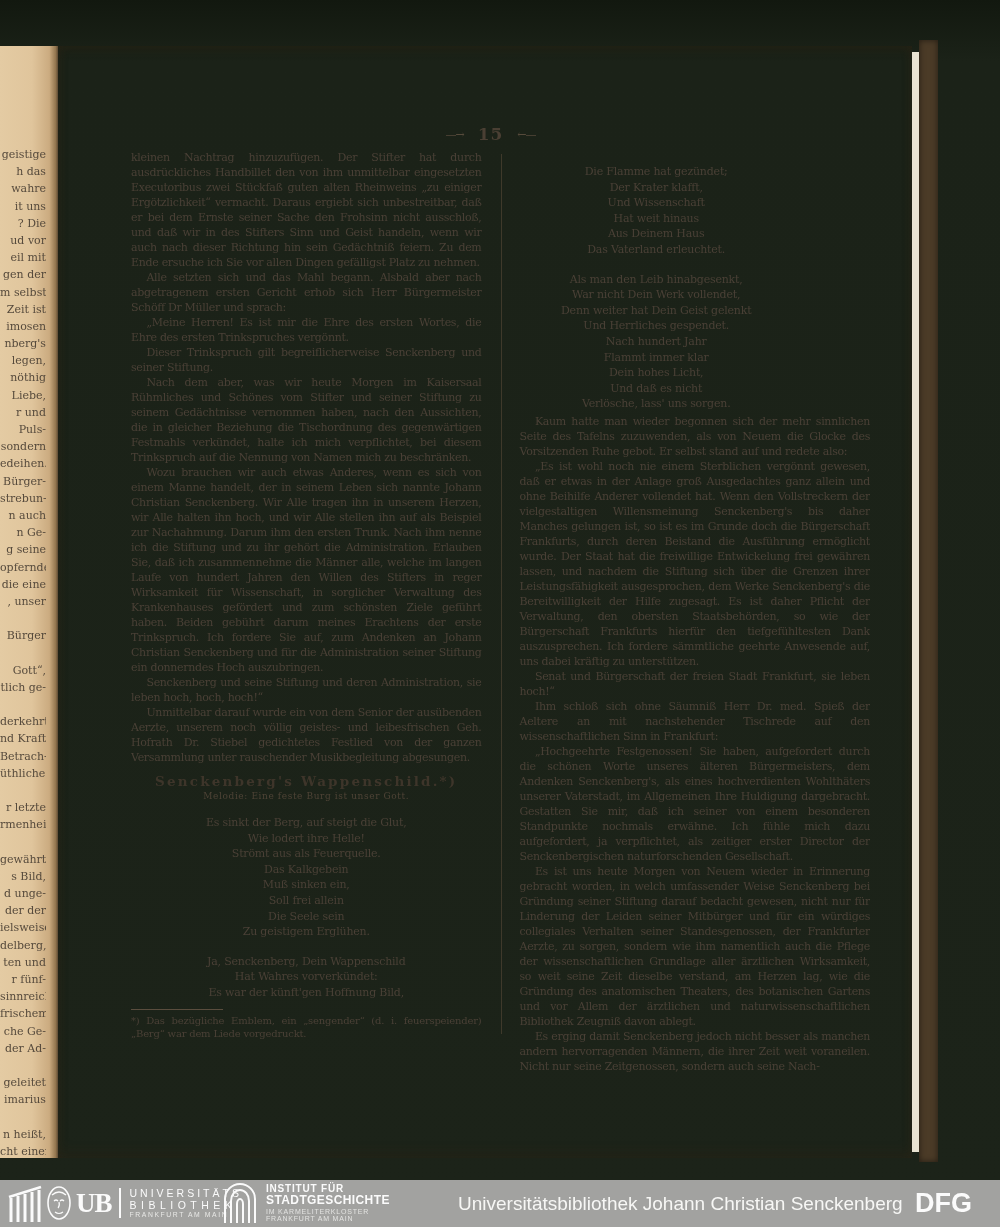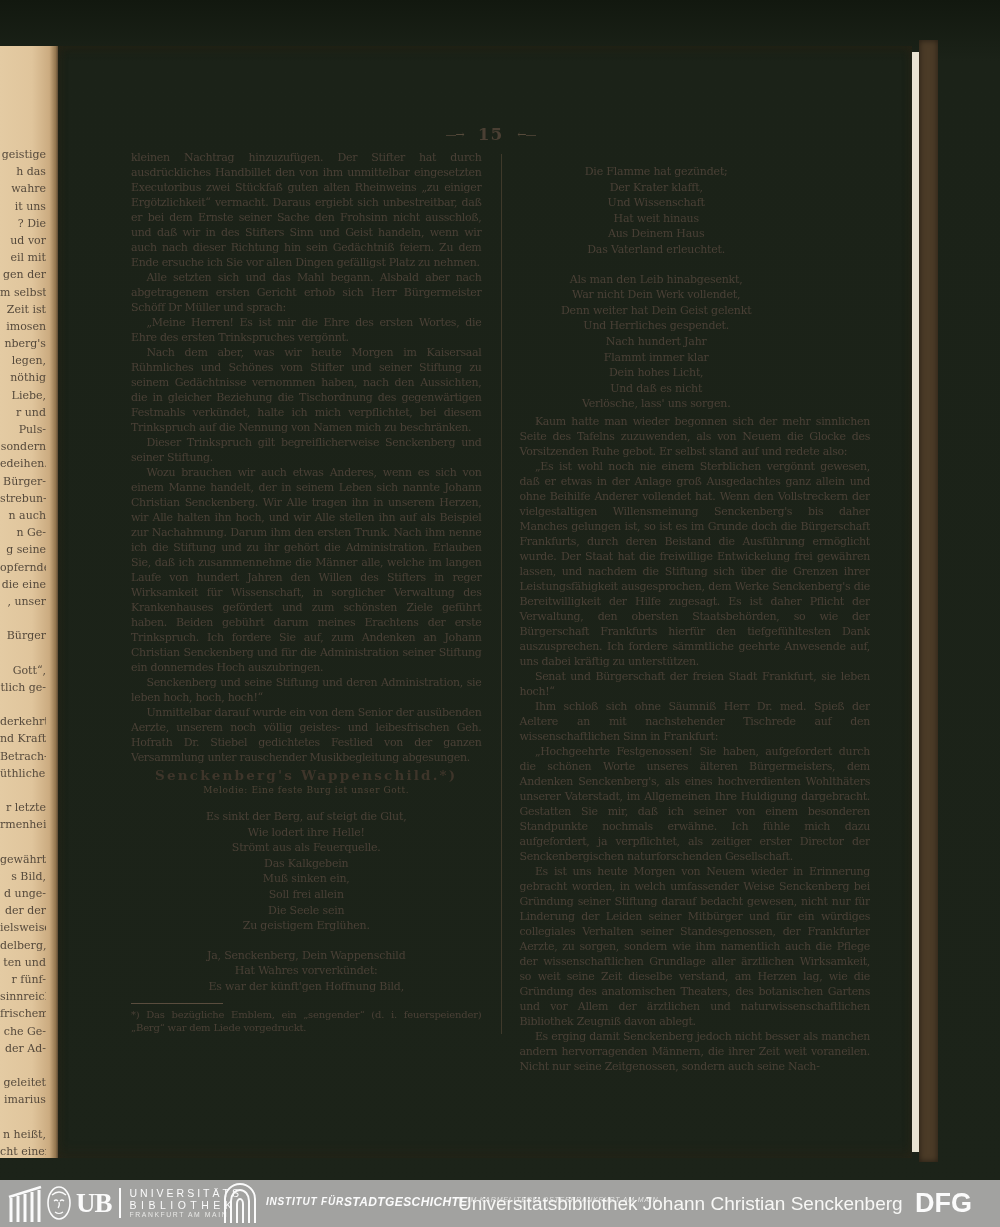--- a/index.html
+++ b/index.html
@@ -19,39 +19,39 @@
   .cover-strip{position:absolute;left:919px;top:40px;width:19px;height:1122px;background:#4b3b27;
     box-shadow:inset 0 0 6px rgba(0,0,0,.55);}
   .pg-header{position:absolute;left:73px;right:62px;top:78px;text-align:center;color:#4a3f33;}
   .pg-num{font-size:17px;font-weight:bold;margin:0 14px;letter-spacing:1px;}
   .pg-arrow{font-size:11px;letter-spacing:-1px;position:relative;top:-2px;color:#564a3b;}
   .cols{position:absolute;left:73px;right:42px;top:104px;bottom:58px;display:flex;gap:38px;overflow:hidden;}
   .col{flex:1;min-width:0;color:#4a4036;}
   .col-divider{position:absolute;left:443px;top:108px;height:880px;width:1px;background:rgba(92,76,58,.55);}
   .para{font-size:11px;line-height:15px;letter-spacing:-0.3px;text-align:justify;text-indent:1.4em;margin:0;}
   .paras-first .para:first-child{text-indent:0;}
-  .poem-head{font-size:13.5px;font-weight:bold;letter-spacing:2.2px;text-align:center;color:#3e352a;margin:2px 0 2px;}
+  .poem-head{font-size:13.5px;font-weight:bold;letter-spacing:2.2px;text-align:center;color:#3e352a;margin:8px 0 2px;}
   .poem-melody{font-size:9px;text-align:center;letter-spacing:.6px;color:#4e4336;margin-bottom:4px;}
   .stanza{margin:14px 0 2px;}
   .poem-line{font-size:11px;line-height:15.6px;text-align:center;letter-spacing:-0.2px;}
   .poem-shift{width:78%;}
   .footnote-rule{width:92px;border-top:1px solid #5a4d3e;margin:8px 0 4px;}
   .footnote{font-size:10px;line-height:13.5px;letter-spacing:-0.2px;text-align:justify;color:#4a4036;}
   
   .footer{position:absolute;left:0;bottom:0;width:1000px;height:47px;background:#a2a2a0;
     font-family:"Liberation Sans", sans-serif;color:#fbfbfb;}
   .logo-ub{position:absolute;left:8px;top:4px;display:flex;align-items:center;gap:4px;}
   .ub-mark{font-size:27px;font-weight:bold;font-family:"Liberation Serif",serif;letter-spacing:-1px;}
   .ub-div{width:2px;height:30px;background:#fbfbfb;margin:0 5px 0 3px;}
   .ub-lines{display:flex;flex-direction:column;justify-content:center;line-height:1.15;}
   .ub-l1{font-size:10.5px;letter-spacing:3px;}
   .ub-l2{font-size:10.5px;letter-spacing:4.5px;}
   .ub-l3{font-size:6.8px;letter-spacing:1.6px;color:#e8e8e6;}
   .logo-isg{position:absolute;left:222px;top:3px;display:flex;align-items:center;gap:8px;}
-  .isg-lines{display:flex;justify-content:center;line-height:1.12;font-style:italic;}
+  .isg-lines{display:flex;flex-direction:column;justify-content:center;line-height:1.12;}
   .isg-l1{font-size:10px;font-weight:bold;letter-spacing:.8px;}
   .isg-l2{font-size:12px;font-weight:bold;letter-spacing:.4px;}
   .isg-l3,.isg-l4{font-size:7px;letter-spacing:.8px;color:#e3e3e1;}
   .footer-title{position:absolute;left:458px;top:0;height:47px;display:flex;align-items:center;
     font-size:19px;color:#f7f7f5;}
   .logo-dfg{position:absolute;right:28px;top:0;height:47px;display:flex;align-items:center;
     font-size:27px;font-weight:800;letter-spacing:0px;font-family:"Liberation Sans",sans-serif;}
   svg{display:block;}
 </style>
 </head>
@@ -130,22 +130,22 @@
 
     <div class="col-divider"></div>
 
     <div class="cols">
 
       <div class="col">
         <div class="paras-first">
             <div class="para">kleinen Nachtrag hinzuzufügen. Der Stifter hat durch ausdrückliches Handbillet den von ihm unmittelbar eingesetzten Executoribus zwei Stückfaß guten alten Rheinweins „zu einiger Ergötzlichkeit“ vermacht. Daraus ergiebt sich unbestreitbar, daß er bei dem Ernste seiner Sache den Frohsinn nicht ausschloß, und daß wir in des Stifters Sinn und Geist handeln, wenn wir auch nach dieser Richtung hin sein Gedächtniß feiern. Zu dem Ende ersuche ich Sie vor allen Dingen gefälligst Platz zu nehmen.</div>
             <div class="para">Alle setzten sich und das Mahl begann. Alsbald aber nach abgetragenem ersten Gericht erhob sich Herr Bürgermeister Schöff Dr Müller und sprach:</div>
             <div class="para">„Meine Herren! Es ist mir die Ehre des ersten Wortes, die Ehre des ersten Trinkspruches vergönnt.</div>
+            <div class="para">Dieser Trinkspruch gilt begreiflicherweise Senckenberg und seiner Stiftung.</div>
             <div class="para">Nach dem aber, was wir heute Morgen im Kaisersaal Rühmliches und Schönes vom Stifter und seiner Stiftung zu seinem Gedächtnisse vernommen haben, nach den Aussichten, die in gleicher Beziehung die Tischordnung des gegenwärtigen Festmahls verkündet, halte ich mich verpflichtet, bei diesem Trinkspruch auf die Nennung von Namen mich zu beschränken.</div>
-            <div class="para">Dieser Trinkspruch gilt begreiflicherweise Senckenberg und seiner Stiftung.</div>
             <div class="para">Wozu brauchen wir auch etwas Anderes, wenn es sich von einem Manne handelt, der in seinem Leben sich nannte Johann Christian Senckenberg. Wir Alle tragen ihn in unserem Herzen, wir Alle halten ihn hoch, und wir Alle stellen ihn auf als Beispiel zur Nachahmung. Darum ihm den ersten Trunk. Nach ihm nenne ich die Stiftung und zu ihr gehört die Administration. Erlauben Sie, daß ich zusammennehme die Männer alle, welche im langen Laufe von hundert Jahren den Willen des Stifters in reger Wirksamkeit für Wissenschaft, in sorglicher Verwaltung des Krankenhauses gefördert und zum schönsten Ziele geführt haben. Beiden gebührt darum meines Erachtens der erste Trinkspruch. Ich fordere Sie auf, zum Andenken an Johann Christian Senckenberg und für die Administration seiner Stiftung ein donnerndes Hoch auszubringen.</div>
             <div class="para">Senckenberg und seine Stiftung und deren Administration, sie leben hoch, hoch, hoch!“</div>
             <div class="para">Unmittelbar darauf wurde ein von dem Senior der ausübenden Aerzte, unserem noch völlig geistes- und leibesfrischen Geh. Hofrath Dr. Stiebel gedichtetes Festlied von der ganzen Versammlung unter rauschender Musikbegleitung abgesungen.</div>
           </div>
         <div class="poem-head">Senckenberg's Wappenschild.*)</div>
         <div class="poem-melody">Melodie: Eine feste Burg ist unser Gott.</div>
         <div class="stanza">
             <div class="poem-line">Es sinkt der Berg, auf steigt die Glut,</div>
             <div class="poem-line">Wie lodert ihre Helle!</div>
             <div class="poem-line">Strömt aus als Feuerquelle.</div>

